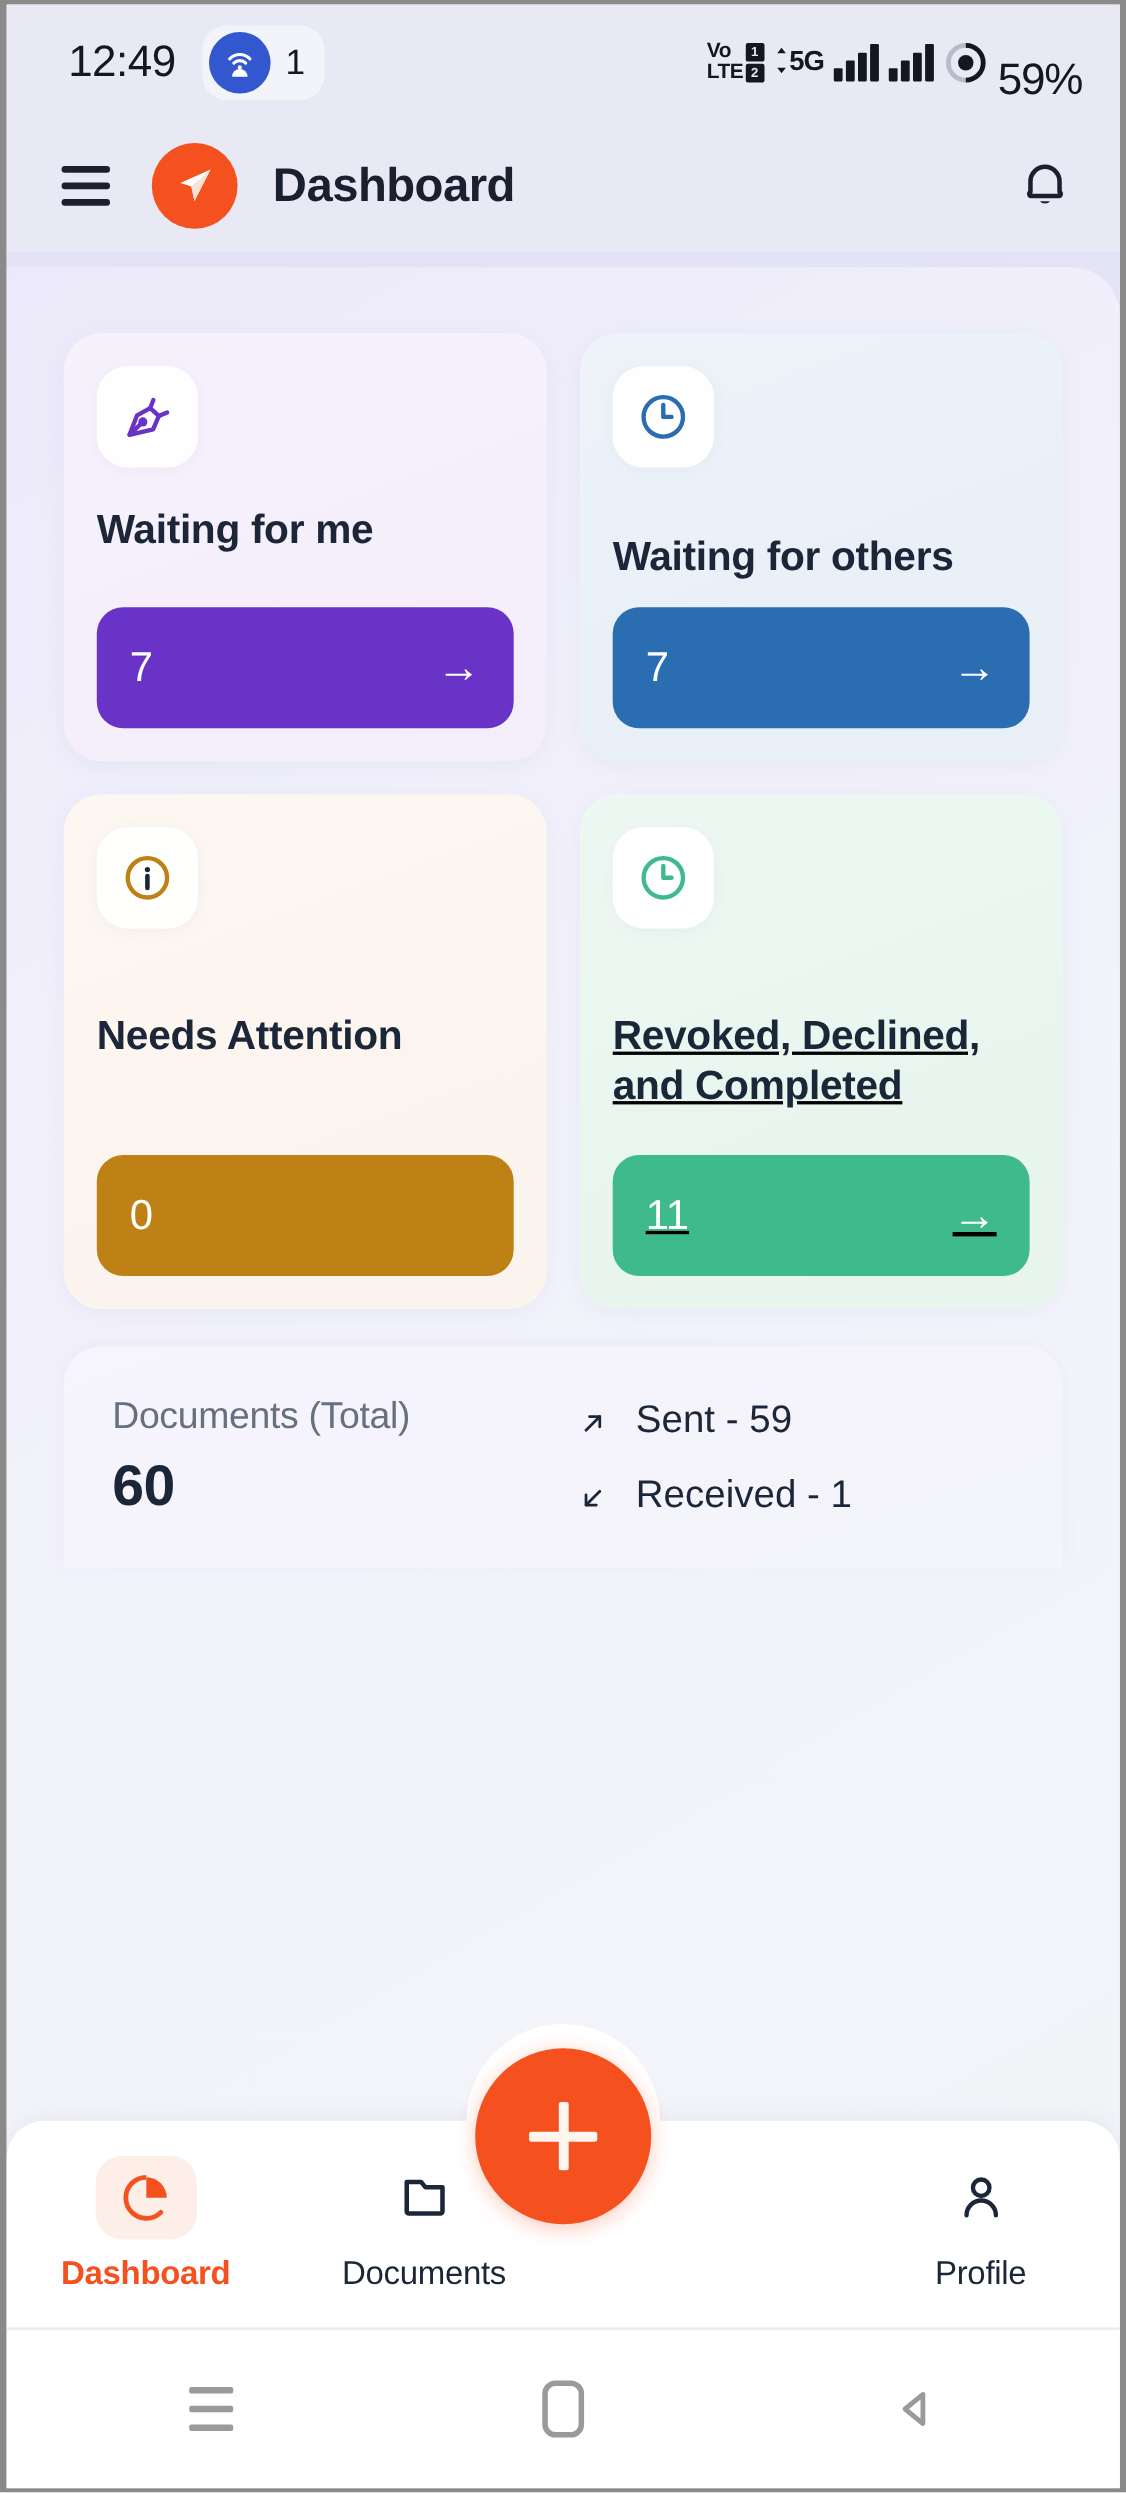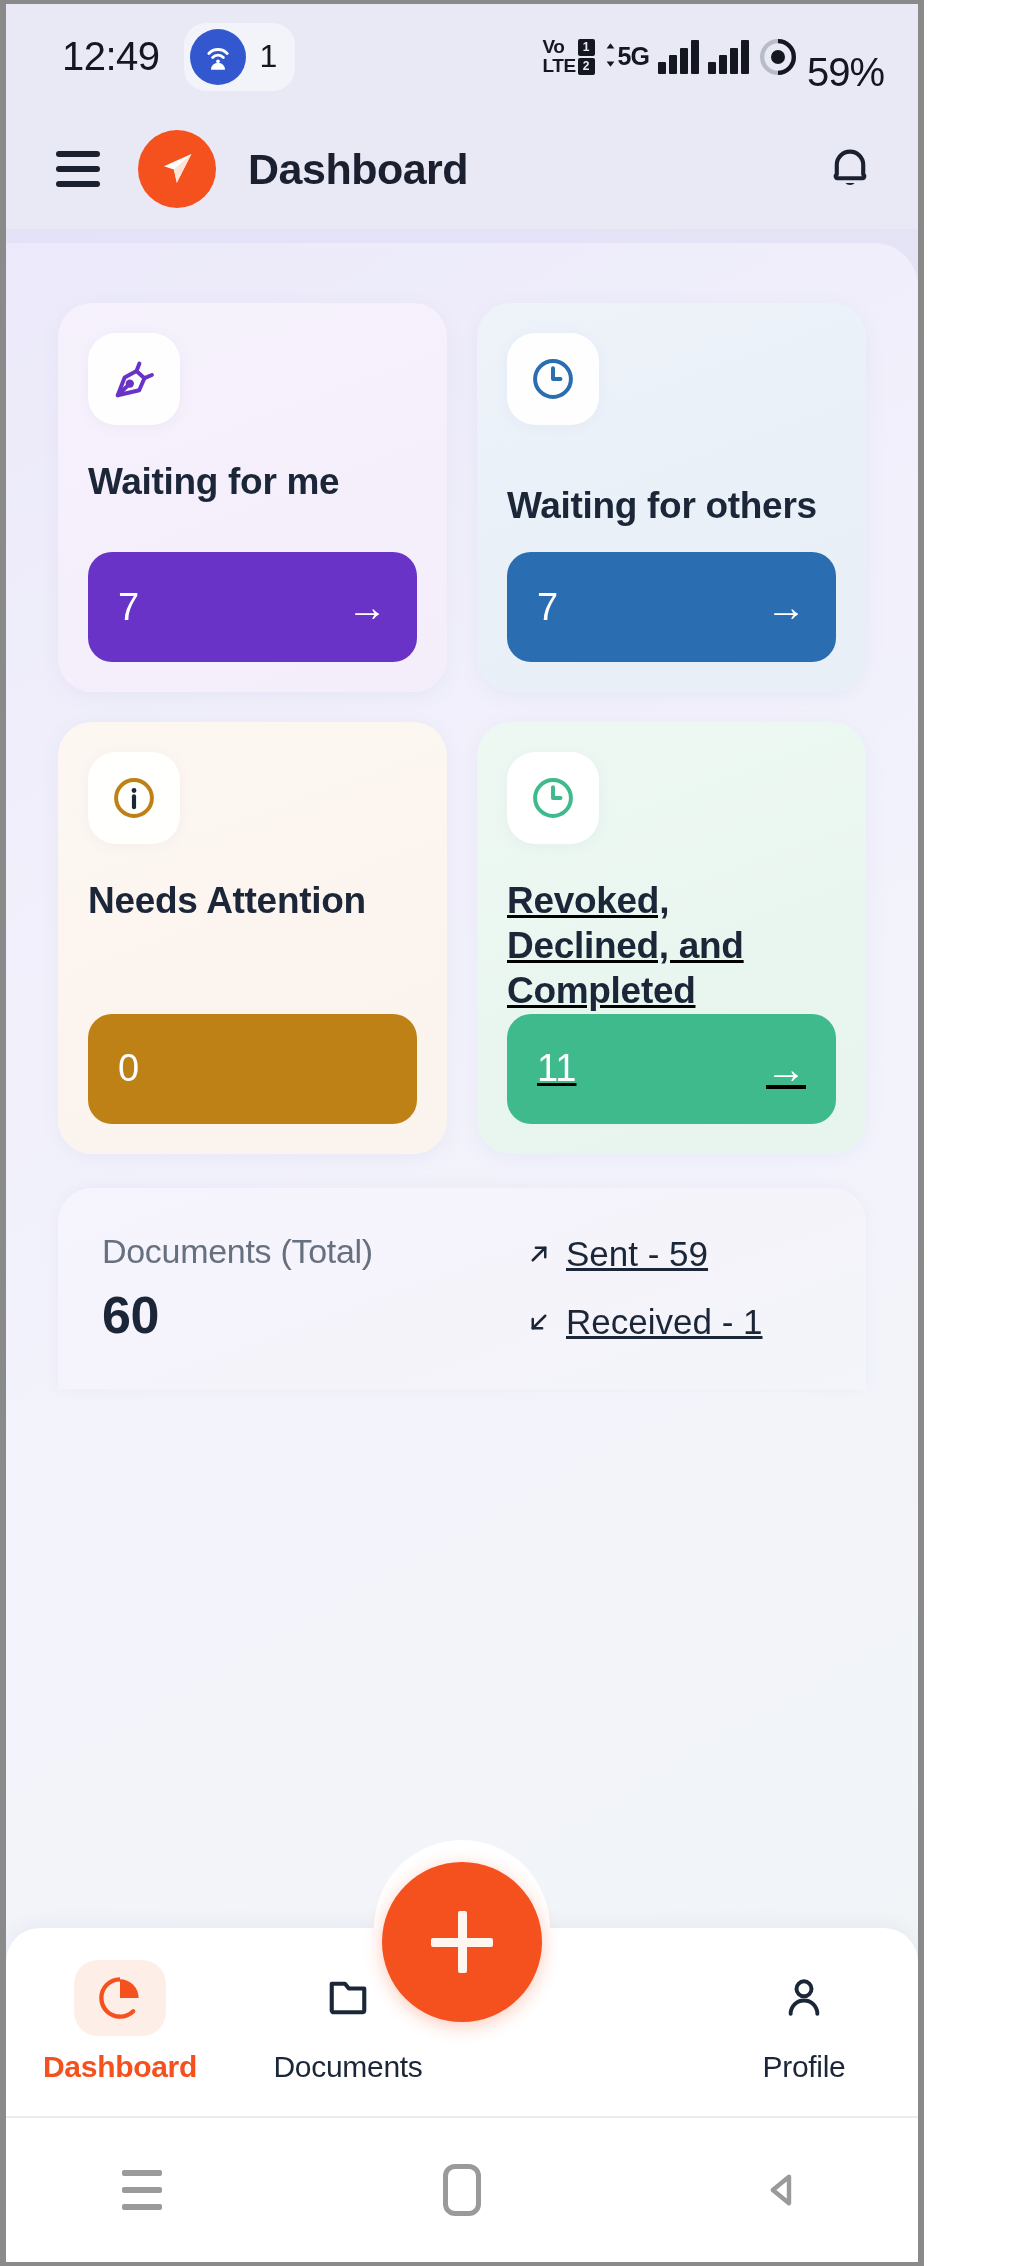--- a/index.html
+++ b/index.html
@@ -5,21 +5,21 @@
   * { box-sizing: border-box; margin: 0; padding: 0; }
   html, body {
     width: 1024px;
     height: 2266px;
     font-family: "Liberation Sans", sans-serif;
     background: #ffffff;
     overflow: hidden;
   }
   .phone {
     position: relative;
-    width: 924px;
+    width: 1024px;
     height: 2266px;
     background: #ffffff;
     border-left: 6px solid #8a8a8a;
     border-right: 6px solid #8a8a8a;
     border-top: 4px solid #8a8a8a;
     border-bottom: 4px solid #8a8a8a;
     overflow: hidden;
   }
 
   
@@ -130,21 +130,21 @@
     display: flex;
     flex-direction: column;
     box-shadow: 0 4px 20px rgba(120,110,180,0.07);
     cursor: pointer;
     min-height: 360px;
   }
   .card.purple   { background: linear-gradient(160deg,#f6f2fc 0%,#f5effb 55%,#f4eefa 100%); }
   .card.blue     { background: linear-gradient(160deg,#eef3f9 0%,#e9f0f8 55%,#e8eff7 100%); gap: 24px; }
   .card.gold     { background: linear-gradient(160deg,#fdf7f2 0%,#fcf5ef 55%,#fbf4ee 100%); }
   .card.green    { background: linear-gradient(160deg,#eef8f3 0%,#e9f6ef 55%,#e8f5ee 100%); text-decoration: underline; }
-  .card.tall { min-height: 400px; }
+  .card.tall { min-height: 400px; gap: 41px; }
 
   .card-icon {
     width: 92px; height: 92px;
     border-radius: 28px;
     background: rgba(255,255,255,0.92);
     display: flex; align-items: center; justify-content: center;
     box-shadow: 0 2px 14px rgba(120,110,180,0.06);
   }
   .card-title {
     margin-top: 34px;
@@ -182,21 +182,21 @@
   .stats-row {
     display: flex;
     align-items: center;
     padding: 44px 44px 44px 44px;
   }
   .stats-row + .stats-row { border-top: 2px solid rgba(170,165,205,0.18); }
   .stats-left { width: 420px; }
   .stats-label { font-size: 34px; color: #67707f; letter-spacing: -0.3px; }
   .stats-value { margin-top: 14px; font-size: 52px; font-weight: bold; color: #1b2738; letter-spacing: -0.5px; }
   .stats-right { display: flex; flex-direction: column; gap: 28px; }
-  .stat-line { display: flex; align-items: center; gap: 10px; font-size: 35px; color: #1b2738; text-decoration: underline; }
+  .stat-line { display: flex; align-items: flex-end; gap: 22px; font-size: 35px; color: #1b2738; }
   .stat-ico { width: 34px; height: 34px; display: flex; align-items: center; justify-content: center; }
 
   
   .fab-halo {
     position: absolute;
     left: 50%;
     transform: translateX(-50%);
     top: 1836px;
     width: 176px; height: 176px;
     border-radius: 50%;

